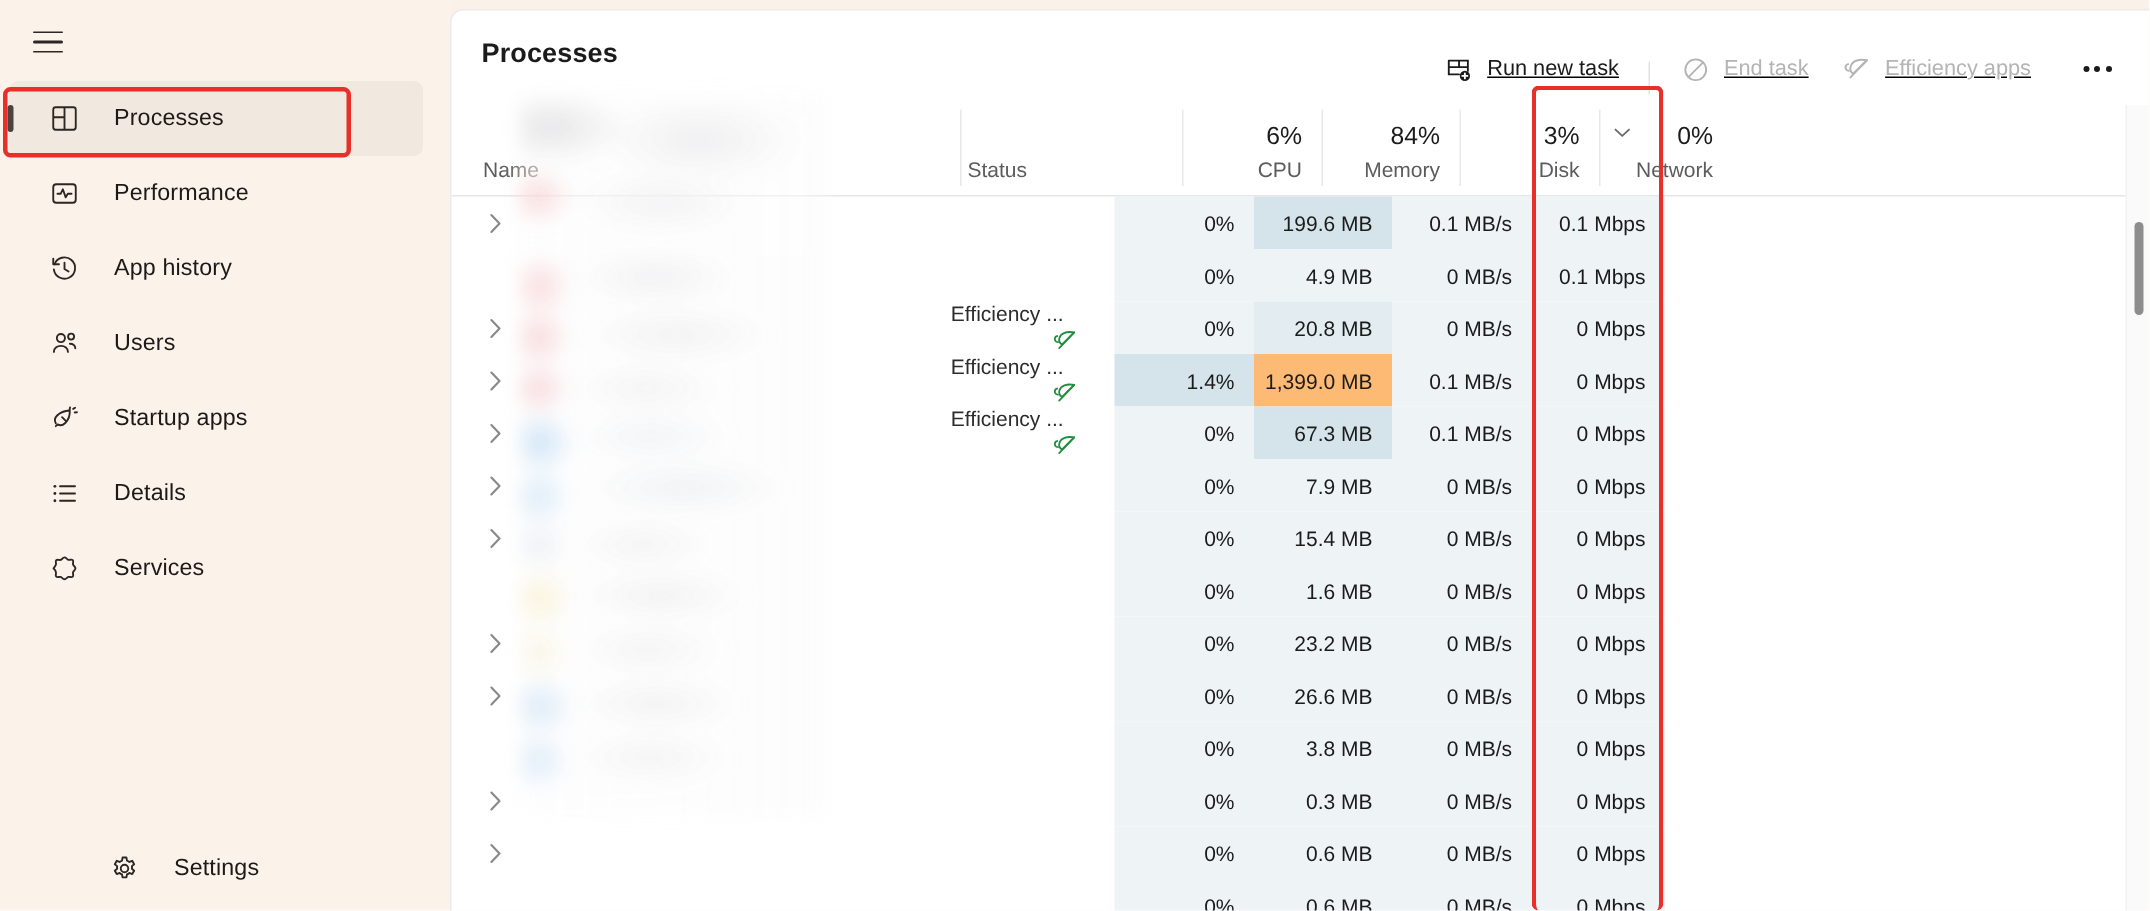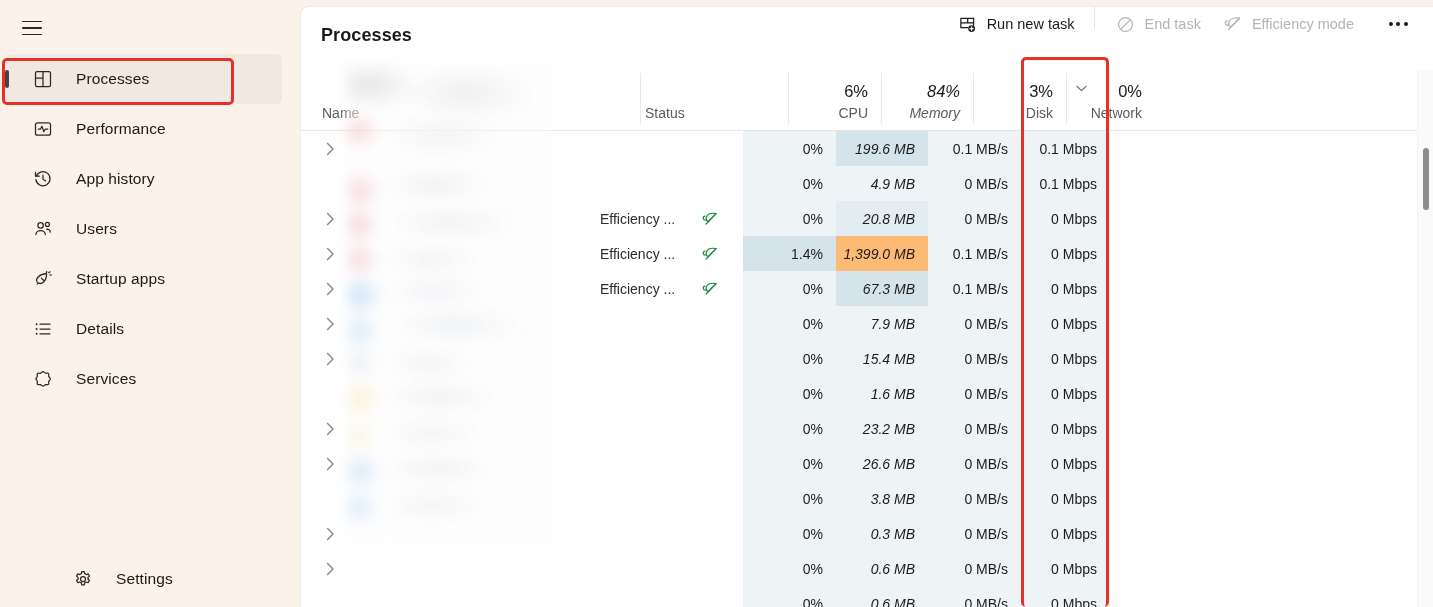--- a/index.html
+++ b/index.html
@@ -108,22 +108,23 @@
     height: 56px;
     display: flex; align-items: center;
     padding: 0 16px 0 20px;
   }
   #page-title {
     font-size: 18px; font-weight: 600;
     color: #1b1b1b; letter-spacing: 0.1px;
   }
   #toolbar-actions {
     margin-left: auto;
-    display: flex; align-items: flex-start;
+    display: flex; align-items: flex-end;
     height: 100%;
+    text-decoration: underline;
   }
   .tb-btn {
     display: flex; align-items: center; gap: 9px;
     height: 34px; padding: 0 11px;
     border-radius: 5px;
     font-size: 14.5px;
     color: #1b1b1b;
     white-space: nowrap;
     cursor: pointer;
   }
@@ -169,21 +170,21 @@
     line-height: 1.05; margin-bottom: 5px;
   }
   .th .cap { font-size: 14px; color: #5c5c5c; line-height: 1.1; }
   .th.numeric { align-items: flex-end; padding-right: 13px; }
   .th.numeric .pct, .th.numeric .cap { text-align: right; }
   .th.textual { align-items: flex-start; }
 
   .col-name   { width: 294px; padding-left: 21px; }
   .col-status { width: 148px; padding-left: 5px; margin-left: 45px; }
   .col-cpu    { width: 93px; }
-  .col-mem    { width: 92px; font-style: italic; }
+  .col-mem    { width: 92px; }
   .col-disk   { width: 93px; }
   .col-net    { width: 89px; }
   .col-tail   { flex: 1 1 auto; }
 
   .vline {
     position: absolute;
     top: 10px; bottom: 6px;
     left: 0; width: 1px;
     background: #e8e8e8;
   }
@@ -217,20 +218,21 @@
     display: flex; align-items: center; justify-content: center;
     color: #8a8a8a;
     cursor: pointer;
   }
   .status-cell {
     width: 148px;
     padding-left: 5px;
     display: flex; align-items: center;
     color: #2c2c2c;
     font-size: 14px;
+    flex-direction: column;
   }
   .status-cell .leaf {
     margin-left: auto; margin-right: 24px;
     width: 19px; height: 19px;
     color: #1f8f3e;
     display: flex; align-items: center; justify-content: center;
   }
 
   
   .cell.tint0 { background: #eef3f5; }
@@ -429,21 +431,21 @@
         </div>
 
         <div class="tb-btn disabled">
           <span class="tb-icon">
             <svg width="20" height="20" viewBox="0 0 20 20" fill="none" stroke="#b4b4b4" stroke-width="1.3">
               <path d="M16.6 4.2c-5.6-1.1-9.8.6-10.8 4-.6 2 .2 4 1.7 5l9.1-9z" stroke-linejoin="round"></path>
               <path d="M4.6 6.6c-1.5.3-2.4 1.5-2.2 2.8.2 1.2 1.4 2 2.7 1.8" stroke-linejoin="round"></path>
               <path d="M16.6 4.2 5.6 15.6" stroke-linecap="round"></path>
             </svg>
           </span>
-          <span>Efficiency mode</span>
+          <span>Efficiency apps</span>
         </div>
 
         <div id="more-btn">
           <i></i>
           <i></i>
           <i></i>
         </div>
       </div>
     </div>
 

